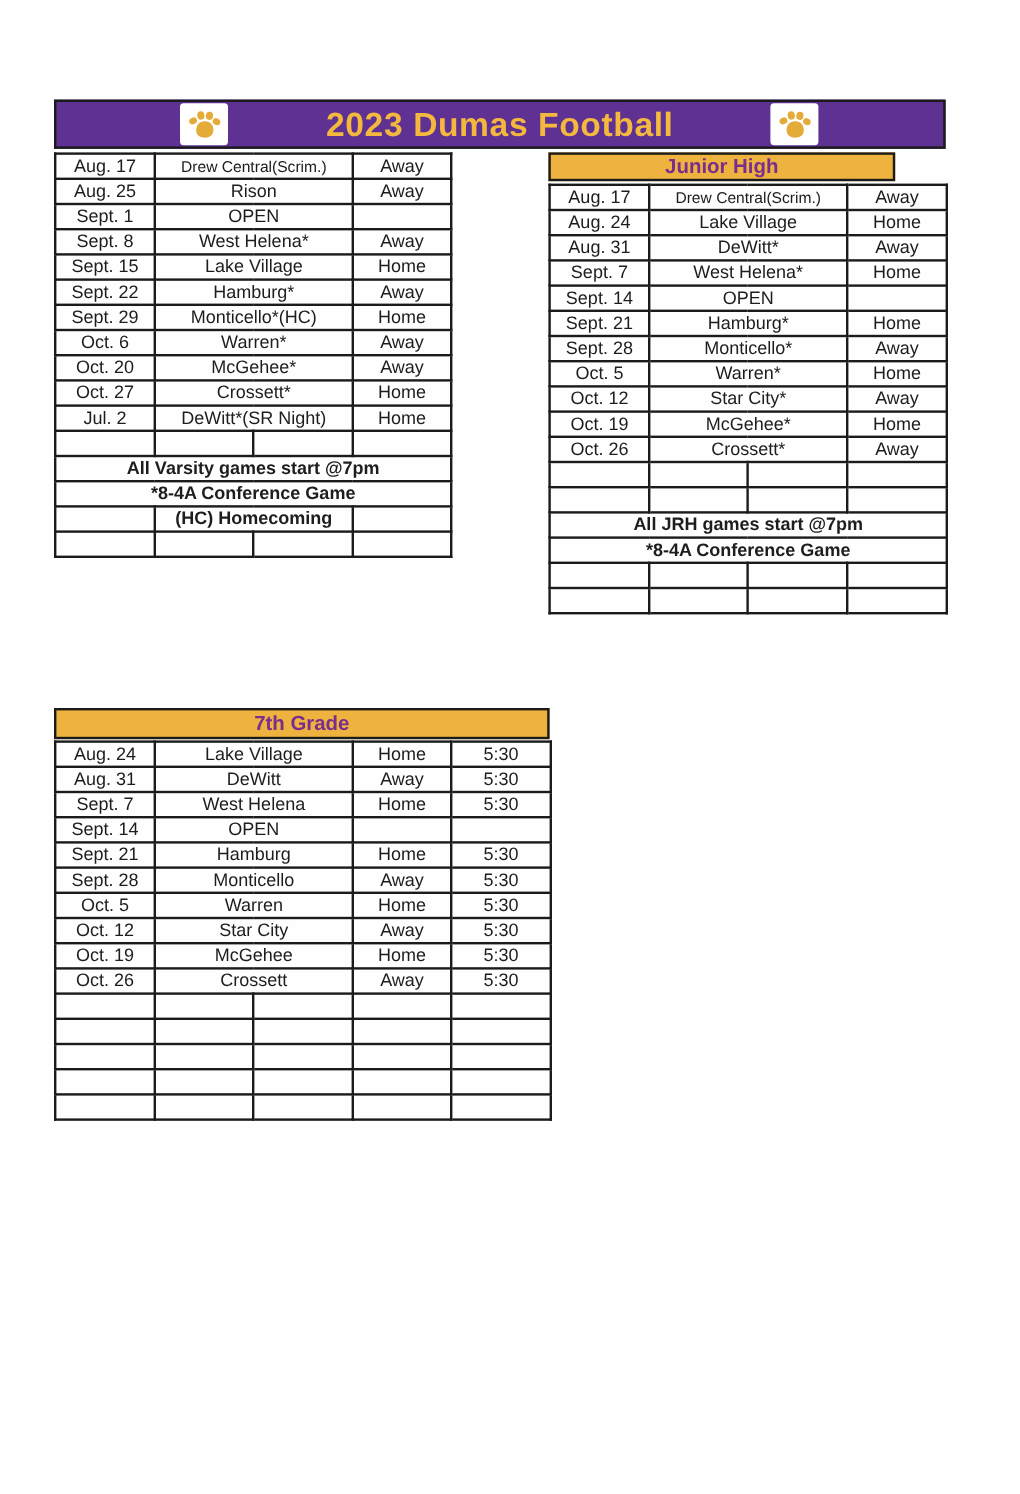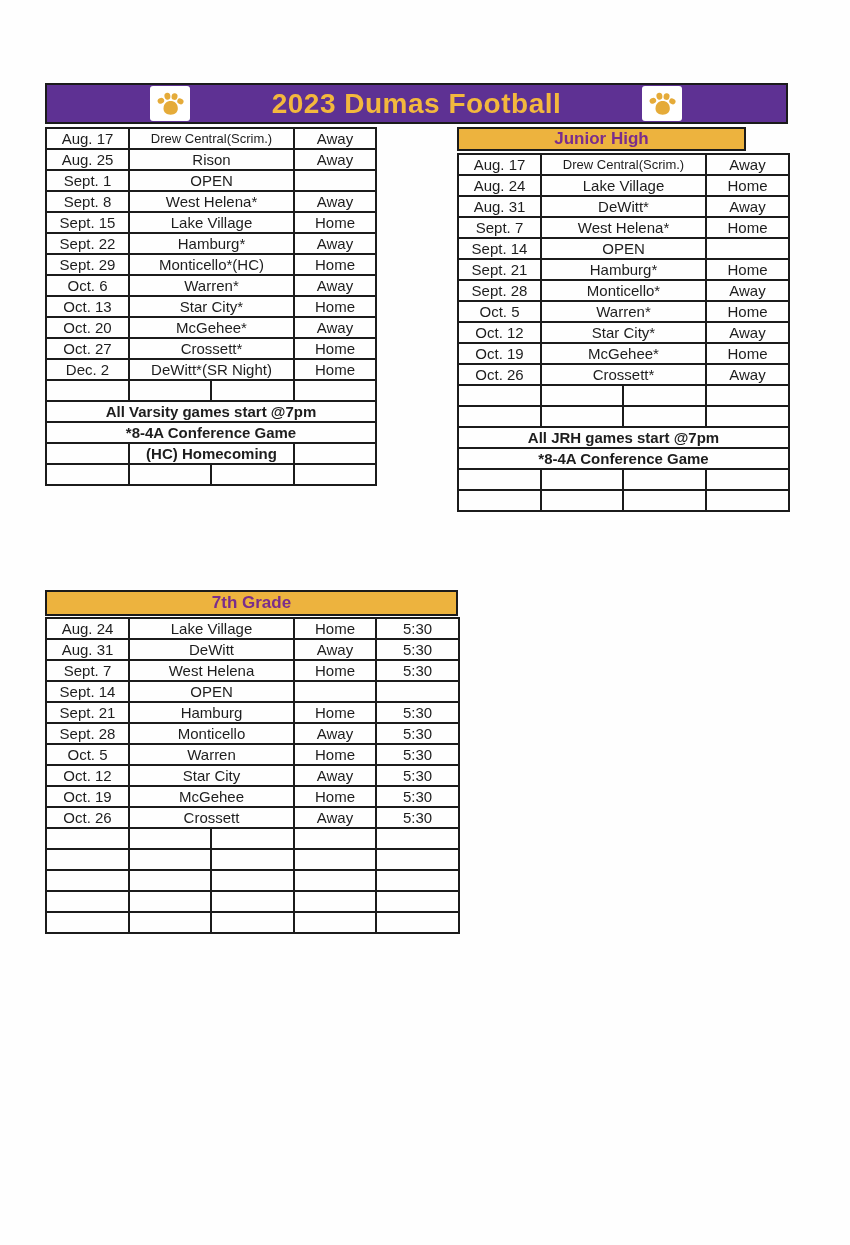--- a/index.html
+++ b/index.html
@@ -119,36 +119,31 @@
             <td>Sept. 29</td>
             <td colspan="2">Monticello*(HC)</td>
             <td>Home</td>
           </tr>
       <tr>
             <td>Oct. 6</td>
             <td colspan="2">Warren*</td>
             <td>Away</td>
           </tr>
       <tr>
-            <td>Oct. 13</td>
-            <td colspan="2">Star City*</td>
-            <td>Home</td>
-          </tr>
-      <tr>
             <td>Oct. 20</td>
             <td colspan="2">McGehee*</td>
             <td>Away</td>
           </tr>
       <tr>
             <td>Oct. 27</td>
             <td colspan="2">Crossett*</td>
             <td>Home</td>
           </tr>
       <tr>
-            <td>Dec. 2</td>
+            <td>Jul. 2</td>
             <td colspan="2">DeWitt*(SR Night)</td>
             <td>Home</td>
           </tr>
       <tr>
             <td></td>
             <td></td>
             <td></td>
             <td></td>
           </tr>
       <tr>

